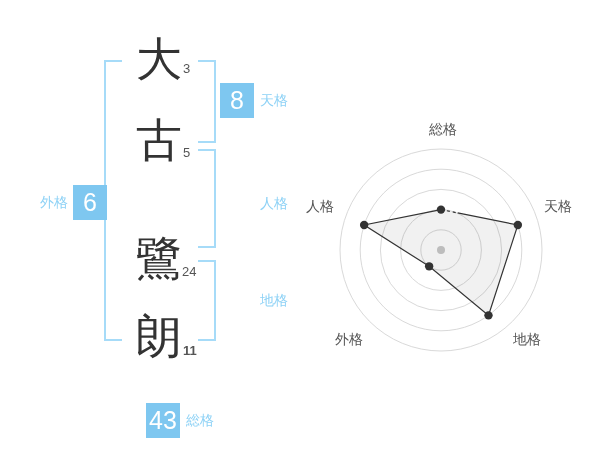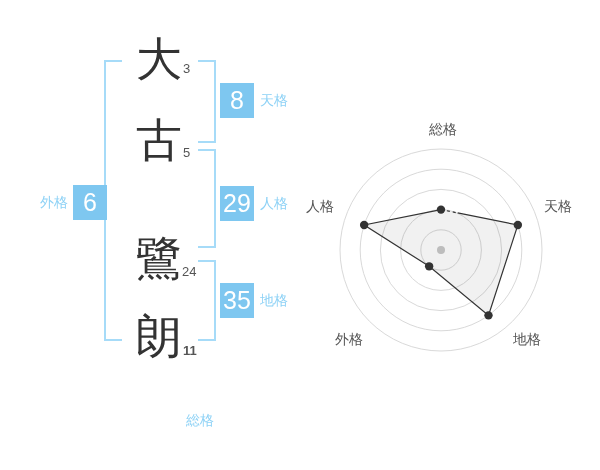--- a/index.html
+++ b/index.html
@@ -46,29 +46,28 @@
   <div class="abs strokes" style="left:183px;top:344px;font-weight:bold;">11</div>
 
   <div class="abs bracket left" style="left:104px;top:60px;width:16px;height:277px;"></div>
   <div class="abs bracket right" style="left:198px;top:60px;width:16px;height:79px;"></div>
   <div class="abs bracket right" style="left:198px;top:149px;width:16px;height:95px;"></div>
   <div class="abs bracket right" style="left:198px;top:260px;width:16px;height:77px;"></div>
 
   <div class="abs badge" style="left:220px;top:83px;">8</div>
   <div class="abs cat-label" style="left:260px;top:83px;">天格</div>
 
-  <div class="abs badge" style="left:220px;top:186px;">29</div>
   <div class="abs cat-label" style="left:260px;top:186px;">人格</div>
 
-  <div class="abs badge" style="left:220px;top:283px;">35</div>
   <div class="abs cat-label" style="left:260px;top:283px;">地格</div>
 
   <div class="abs cat-label" style="left:28px;top:185px;width:40px;text-align:right;">外格</div>
   <div class="abs badge" style="left:73px;top:185px;">6</div>
 
+  <div class="abs badge" style="left:146px;top:403px;">43</div>
   <div class="abs cat-label" style="left:186px;top:403px;">総格</div>
 
   <svg id="radar" class="abs" style="left:305px;top:112px;" width="280" height="250">
       <circle cx="136" cy="138" r="101" fill="none" stroke="#d9d9d9" stroke-width="1"></circle>
       <circle cx="136" cy="138" r="80.8" fill="none" stroke="#d9d9d9" stroke-width="1"></circle>
       <circle cx="136" cy="138" r="60.6" fill="none" stroke="#d9d9d9" stroke-width="1"></circle>
       <circle cx="136" cy="138" r="40.4" fill="none" stroke="#d9d9d9" stroke-width="1"></circle>
       <circle cx="136" cy="138" r="20.2" fill="none" stroke="#d9d9d9" stroke-width="1"></circle>
       <circle cx="136" cy="138" r="4" fill="#c8c8c8"></circle>
       <polygon points="136,97.6 212.8453665166484,113.03142685450425 183.49304838523182,203.36857314549576 124.12673790369205,154.34214328637393 59.1546334833516,113.03142685450422" fill="rgba(0,0,0,0.055)" stroke="none"></polygon>

